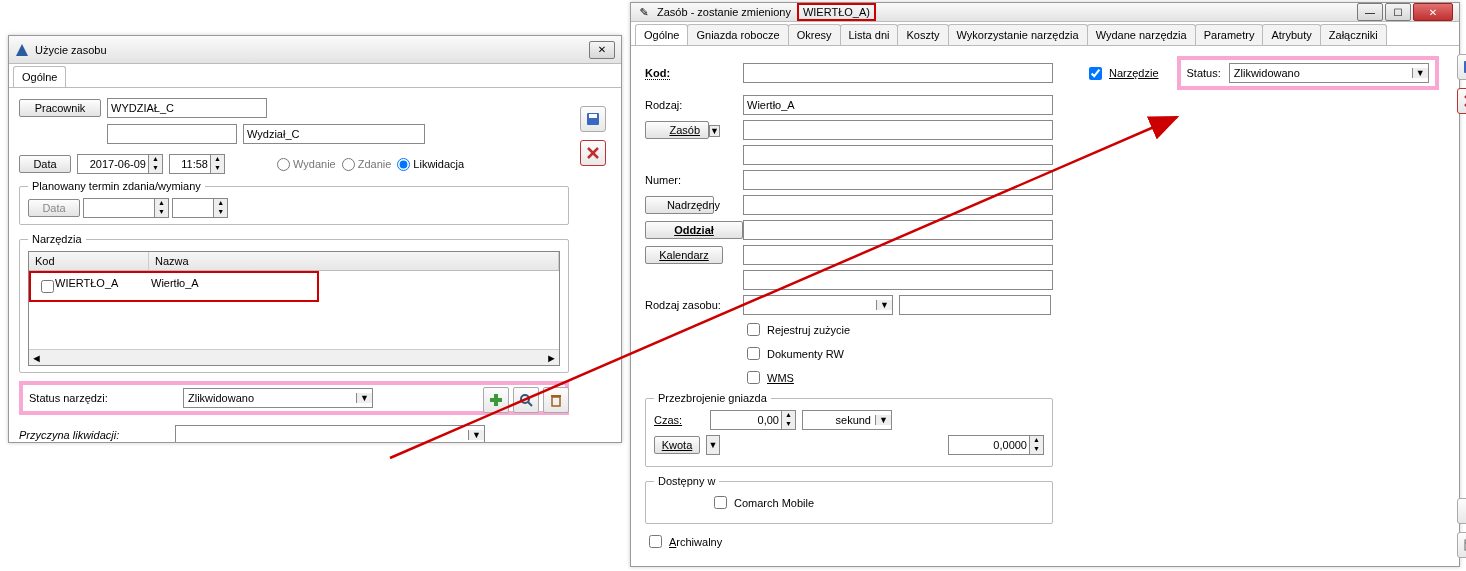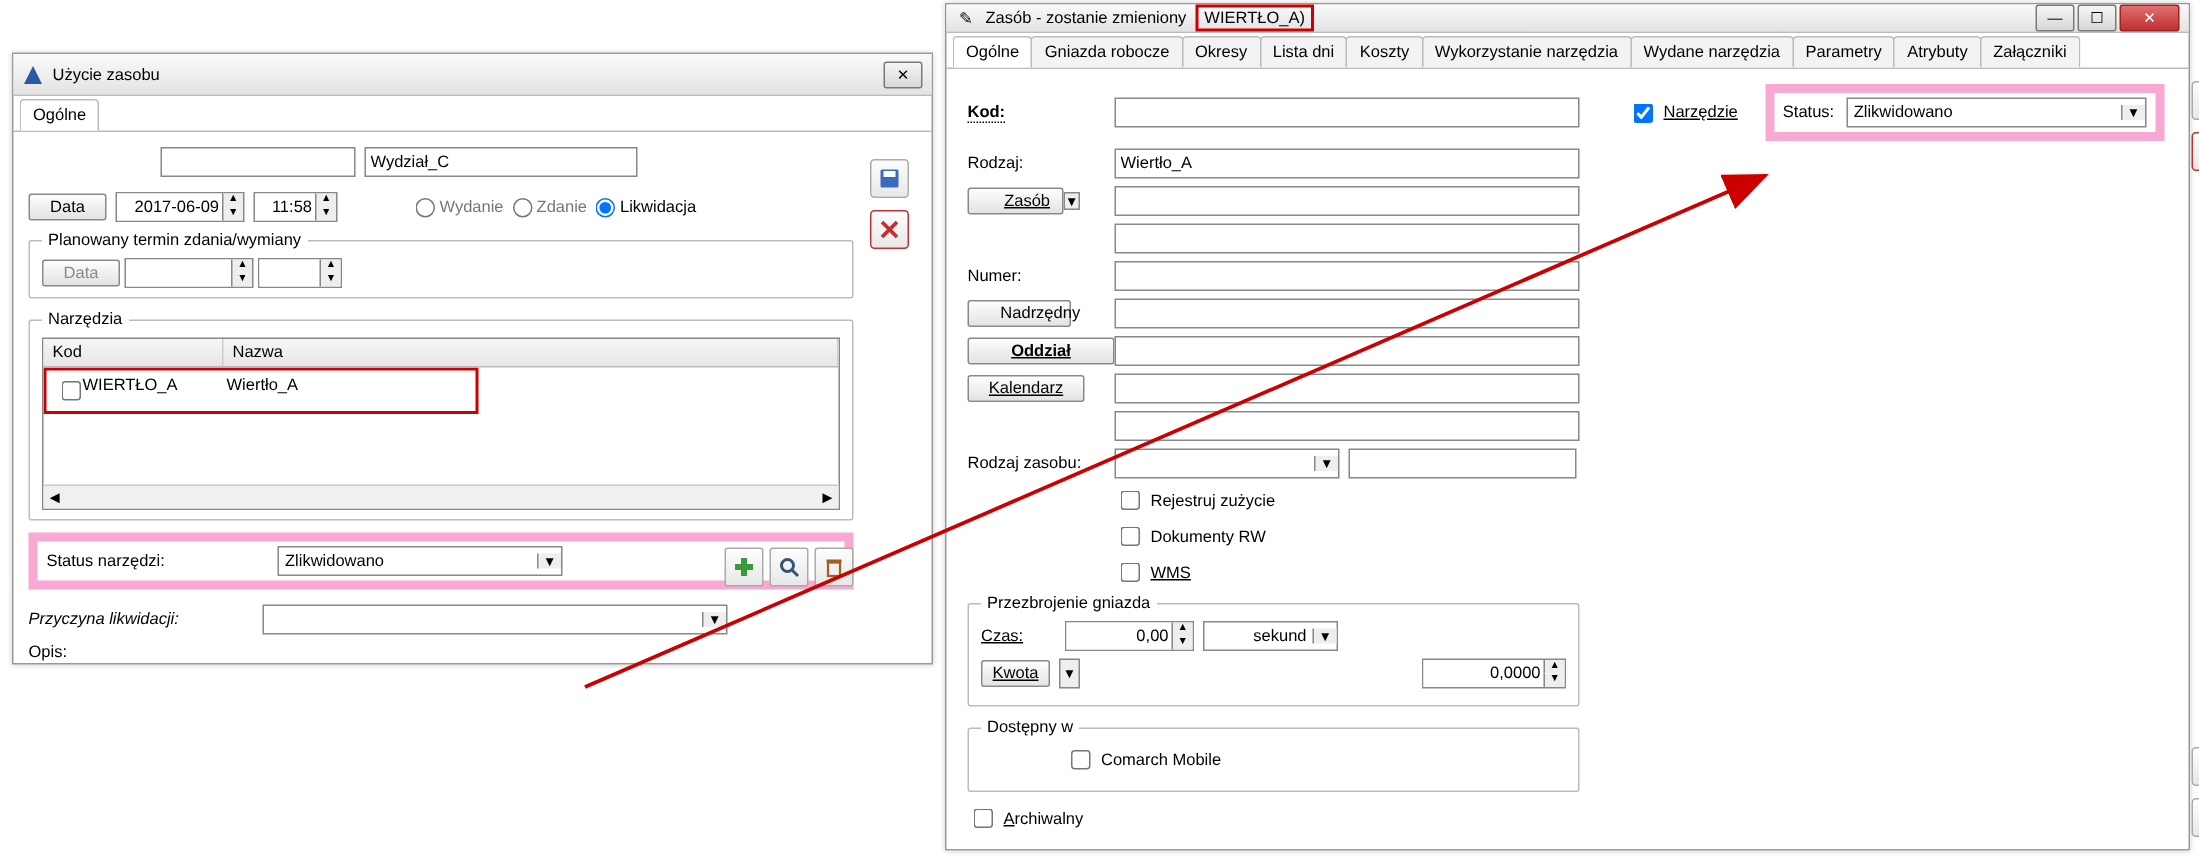--- a/index.html
+++ b/index.html
@@ -43,21 +43,21 @@
   .gridrow > div { padding: 2px 6px; }
   .gridrow.hl { border: 2px solid #c00; }
   .scrollh { height: 16px; background: #f0f0f0; border-top: 1px solid #ccc; display: flex; align-items: center; justify-content: space-between; padding: 0 2px; }
   .toolrow { display: flex; align-items: center; gap: 4px; margin: 6px 0; }
   .iconbtn { width: 26px; height: 26px; border: 1px solid #aaa; border-radius: 2px; background: linear-gradient(#fdfdfd,#e8e8e8); display: flex; align-items: center; justify-content: center; }
   .lbl { display: inline-block; }
   .frow { display: flex; align-items: center; gap: 6px; margin-bottom: 5px; }
   .frow .label { width: 92px; text-align: left; }
   .frow .labelbtn { width: 92px; }
   .hi-input { background: #3a76d6; color: #fff; }
-  .red-box { border: 6px solid #f9a8d4; padding: 3px 6px; }
+  .red-box { border: 4px solid #f9a8d4; padding: 3px 6px; }
   .combo { display: inline-flex; align-items: center; border: 1px solid #888; height: 20px; background: #fff; }
   .combo span.val { padding: 0 4px; min-width: 10px; }
   .combo .dd { width: 16px; text-align: center; border-left: 1px solid #888; background: #eee; font-size: 9px; }
   .svg-arrow { position: absolute; left: 0; top: 0; pointer-events: none; z-index: 1000; }
   .underline { text-decoration: underline; }
   .dashed-u { border-bottom: 1px dotted #000; }
   .small-dd { width: 14px; text-align:center; border:1px solid #888; height:20px; line-height:18px; background:#eee; font-size:9px;}
 </style>
 </head>
 <body>
@@ -73,20 +73,24 @@
     <div class="winbtns">
       <div class="winbtn">✕</div>
     </div>
   </div>
   <div class="tabs">
     <div class="tab active">Ogólne</div>
   </div>
   <div class="body" style="display:flex;">
     <div style="flex:1; padding-right:6px;">
       <div class="row">
+        <span class="btn" style="width:82px; justify-content:center;">Pracownik</span>
+        <input type="text" style="width: 160px;" value="WYDZIAŁ_C">
+      </div>
+      <div class="row">
         <span style="width:82px;"></span>
         <input type="text" style="width: 130px;">
         <input type="text" style="width: 182px;" value="Wydział_C">
       </div>
       <div class="row" style="margin-top:10px;">
         <span class="btn" style="width:52px; justify-content:center;">Data</span>
         <span class="spin">
             <input value="2017-06-09" style="">
             <span class="arrows">
               <span>▲</span>

